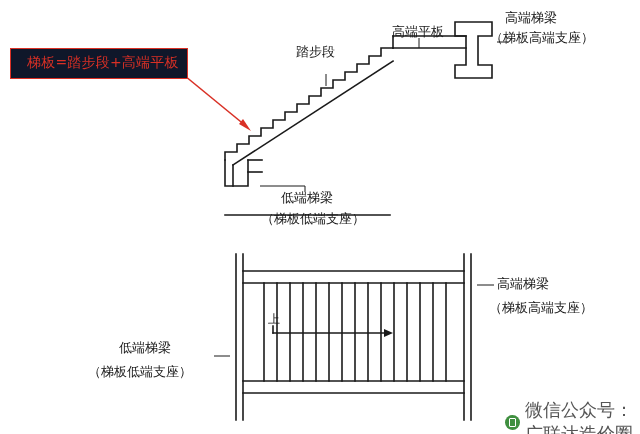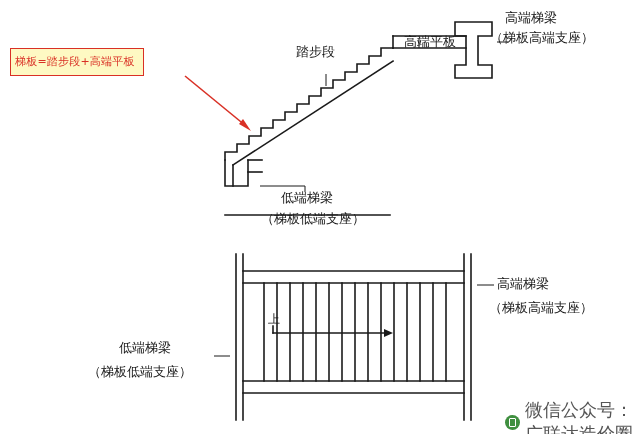--- a/index.html
+++ b/index.html
@@ -28,25 +28,25 @@
     font-size: 13px;
     line-height: 16px;
     white-space: nowrap;
     font-family: "DejaVu Sans", "Liberation Sans", sans-serif;
   }
   .lbl.small {
     font-size: 12px;
   }
   .callout {
     position: absolute;
-    background: #fef9c3;
+    background: #0f172a;
     border: 1.5px solid #d93025;
     color: #d93025;
-    font-size: 11px;
-    padding: 5px 8px 6px 4px;
+    font-size: 14px;
+    padding: 5px 8px 6px 16px;
     white-space: nowrap;
     font-family: "DejaVu Sans", "Liberation Sans", sans-serif;
     letter-spacing: 0.2px;
   }
   .wm {
     position: absolute;
     display: flex;
     align-items: center;
     gap: 5px;
     color: #555555;
@@ -164,21 +164,21 @@
     <g stroke="#1a1a1a" stroke-width="1" fill="none">
       <path d="M477 285 L494 285"></path>
       <path d="M230 356 L214 356"></path>
     </g>
   </svg>
 
   <div class="callout" style="left:10px; top:48px;">梯板=踏步段+高端平板</div>
 
   <div class="lbl" style="left:296px; top:44px;">踏步段</div>
 
-  <div class="lbl" style="left:392px; top:34px;margin-left:12px;">高端平板</div>
+  <div class="lbl" style="left:392px; top:24px;">高端平板</div>
 
   <div class="lbl" style="left:505px; top:10px;">高端梯梁</div>
   <div class="lbl" style="left:490px; top:30px;">（梯板高端支座）</div>
 
   <div class="lbl" style="left:281px; top:190px;">低端梯梁</div>
   <div class="lbl" style="left:261px; top:211px;">（梯板低端支座）</div>
 
   <div class="lbl" style="left:497px; top:276px;">高端梯梁</div>
   <div class="lbl" style="left:489px; top:300px;">（梯板高端支座）</div>
 

